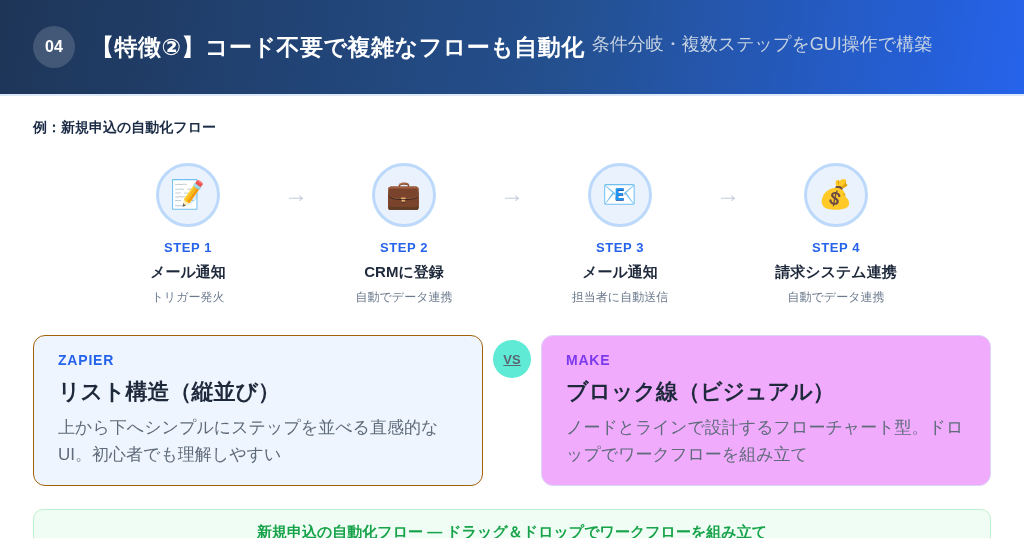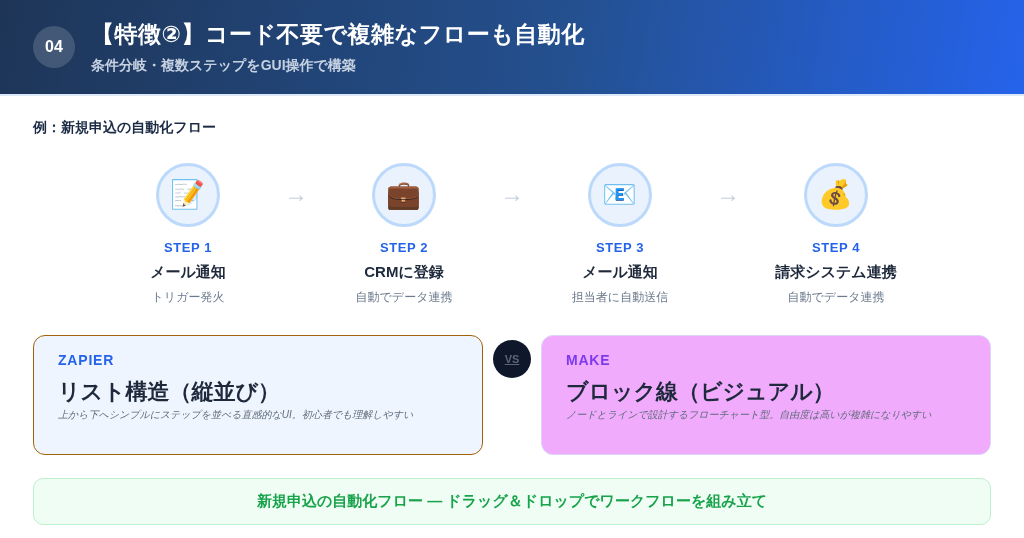--- a/index.html
+++ b/index.html
@@ -23,23 +23,23 @@
   }
   .badge {
     flex: 0 0 auto;
     width: 42px; height: 42px;
     border-radius: 50%;
     background: rgba(255,255,255,0.16);
     color: #ffffff;
     font-size: 16px; font-weight: bold;
     display: flex; align-items: center; justify-content: center;
   }
-  .header-text { display: flex; flex-direction: column; gap: 7px; }
+  .header-text { display: flex; gap: 7px; }
   .title { color: #ffffff; font-size: 23px; font-weight: bold; letter-spacing: 0.5px; }
-  .subtitle { color: #c6d2e2; font-size: 14px; font-weight: bold; }
+  .subtitle { color: #c6d2e2; font-size: 18px; }
 
   
   .content { padding: 0 33px; }
   .section-heading { margin-top: 23px; font-size: 14px; font-weight: bold; color: #1b2b45; }
 
   
   .steps-row {
     display: flex;
     justify-content: center;
     align-items: flex-start;
@@ -82,28 +82,28 @@
     border-radius: 12px;
     padding: 16px 24px 17px;
     min-height: 120px;
   }
   .box-blue { background: #eef5fe; border: 1px solid #a16207; }
   .box-purple { background: #f0abfc; border: 1px solid #ded3f8; }
   .brand { font-size: 14px; font-weight: bold; letter-spacing: 0.8px; }
   .brand-blue { color: #2563eb; }
   .brand-purple { color: #7c3aed; }
   .box-title { margin-top: 9px; font-size: 22px; font-weight: bold; color: #1e293b; }
-  .box-desc { font-size: 10px; color: #5f6b7a; line-height: 1.6; font-style: italic; }
+  .box-desc { margin-top: 7px; font-size: 17px; color: #5f6b7a; line-height: 1.6; }
   .vs-circle {
     flex: 0 0 auto;
     width: 38px; height: 38px;
     border-radius: 50%;
-    background: #0f172a;
+    background: #5eead4;
     color: #5b6673;
-    font-size: 11px; font-weight: bold;
+    font-size: 13px; font-weight: bold;
     display: flex; align-items: center; justify-content: center;
     margin-top: 5px;
     text-decoration: underline;
   }
 
   
   .banner {
     margin-top: 23px;
     height: 47px;
     background: #f0fdf4;
@@ -183,21 +183,21 @@
         <div class="brand brand-blue">ZAPIER</div>
         <div class="box-title">リスト構造（縦並び）</div>
         <div class="box-desc">上から下へシンプルにステップを並べる直感的なUI。初心者でも理解しやすい</div>
       </div>
 
       <div class="vs-circle">VS</div>
 
       <div class="compare-box box-purple">
         <div class="brand brand-purple">MAKE</div>
         <div class="box-title">ブロック線（ビジュアル）</div>
-        <div class="box-desc">ノードとラインで設計するフローチャート型。自由度は高いが複雑になりやすい</div>
+        <div class="box-desc">ノードとラインで設計するフローチャート型。ドロップでワークフローを組み立て</div>
       </div>
 
     </div>
 
     <div class="banner">
       <span>新規申込の自動化フロー — ドラッグ＆ドロップでワークフローを組み立て</span>
     </div>
 
   </main>
 

